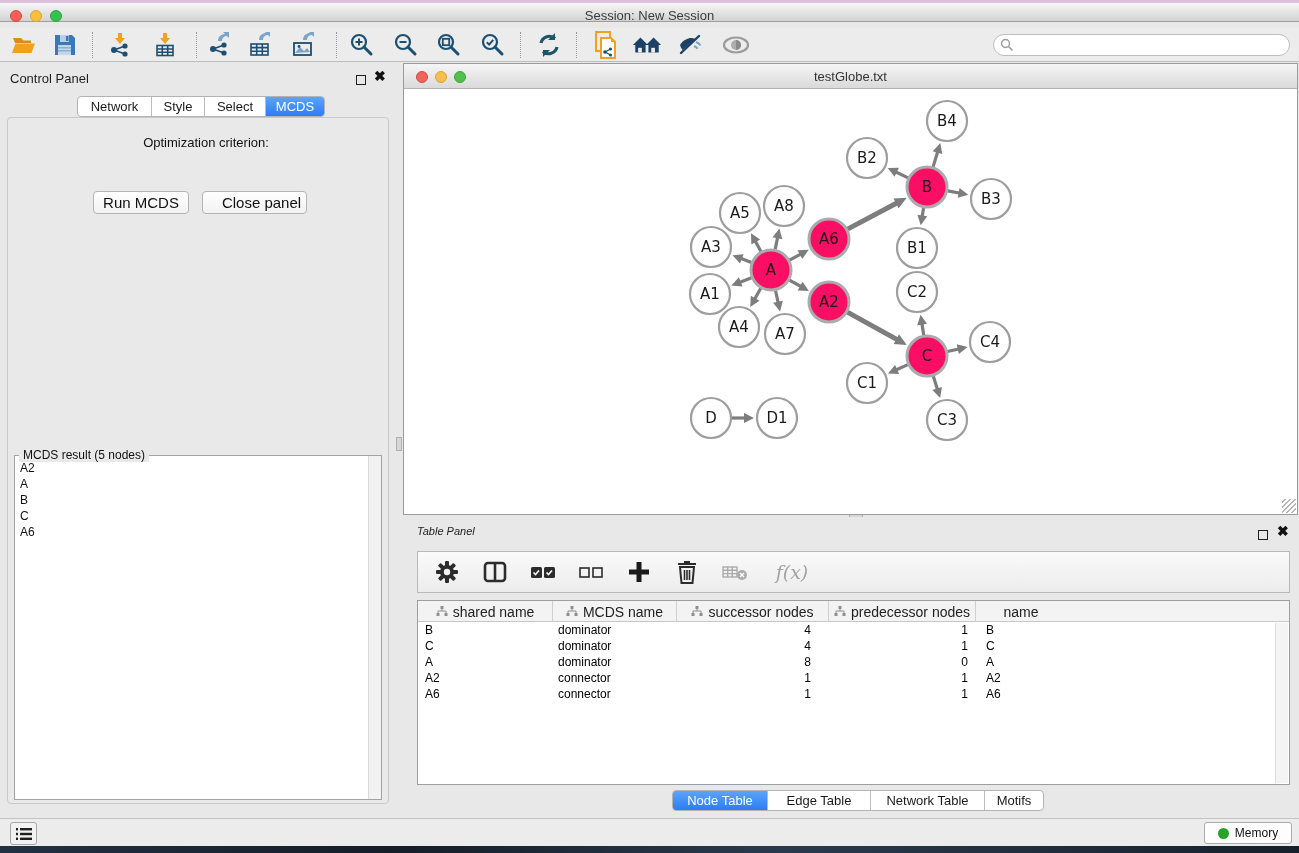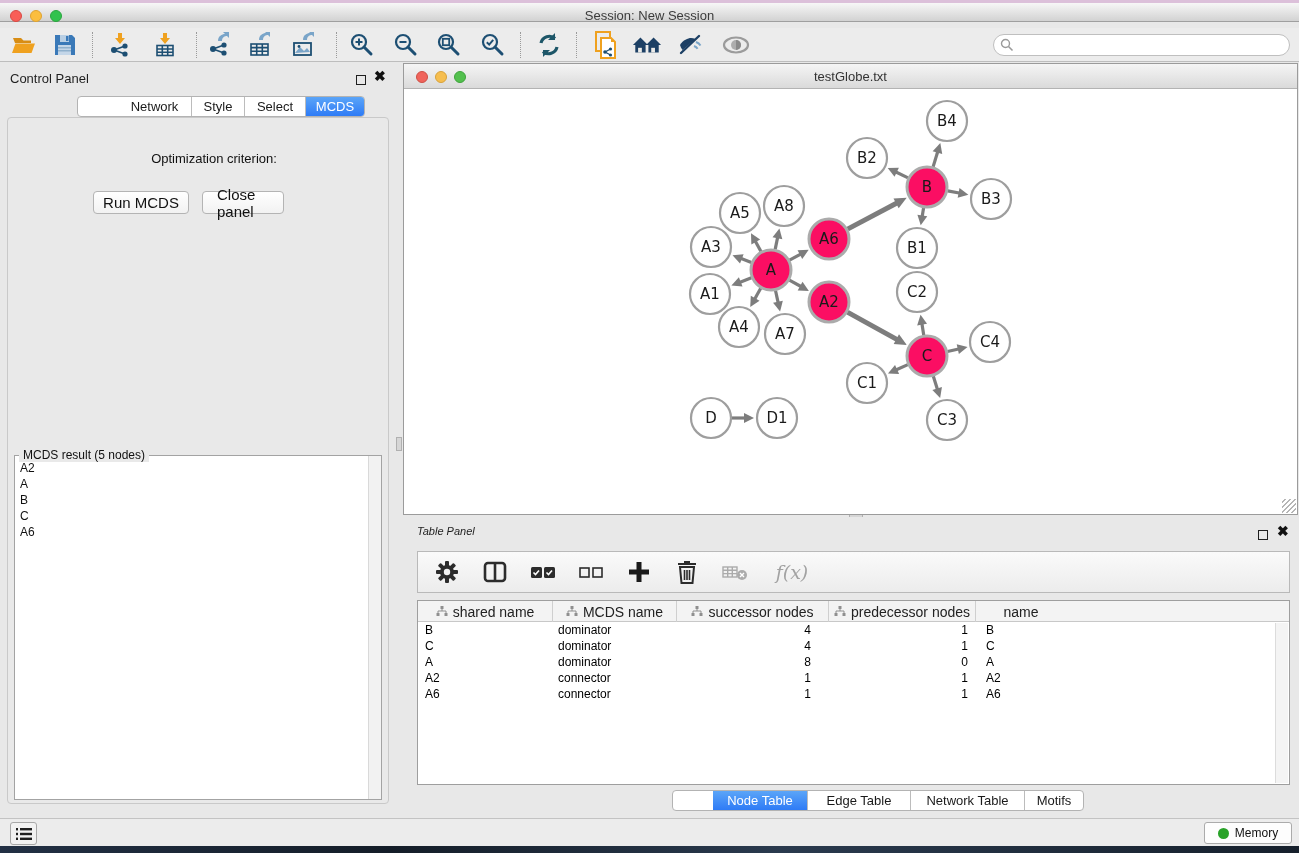--- a/index.html
+++ b/index.html
@@ -23,26 +23,26 @@
   #toolbar-search input{border:none;outline:none;background:transparent;font-size:12px;flex:1;height:18px;
     font-family:"Liberation Sans",sans-serif;}
 
   
   #control-panel{left:0;top:62px;width:396px;height:756px;background:#e8e8e8;}
   #cp-title{left:10px;top:9px;font-size:13px;color:#1f1f1f;}
   .float-box{width:10px;height:10px;border:1.6px solid #1f1f1f;display:inline-block;}
   .close-x{font-size:14px;color:#111;font-weight:bold;line-height:10px;}
   #cp-inner{left:7px;top:55px;width:382px;height:687px;border:1px solid #c9c9c9;border-radius:4px;background:#e9e9e9;}
   .seg{display:flex;border:1px solid #b3b3b3;border-radius:4px;background:#fff;overflow:hidden;
-    font-size:13px;height:21px;padding-left:40px;}
+    font-size:13px;height:21px;}
   .seg>div{border-right:1px solid #bcbcbc;display:flex;align-items:center;justify-content:center;color:#1a1a1a;}
   .seg>div:last-child{border-right:none;}
   .seg>div.active{background:linear-gradient(#5ba5f8,#2e7bf6);color:#fff;}
   #cp-tabs{left:77px;top:34px;}
-  #opt-label{left:16px;top:73px;width:396px;text-align:center;font-size:13px;color:#111;margin-top:16px;}
+  #opt-label{left:8px;top:73px;width:396px;text-align:center;font-size:13px;color:#111;}
   #criterion-select{left:43px;top:94px;width:313px;height:23px;background:#fff;border:1px solid #b5b5b5;
     border-radius:4px;display:flex;align-items:center;}
   #criterion-select .sel-text{flex:1;font-size:13px;padding-left:8px;color:#111;white-space:nowrap;}
   #criterion-select .stepper{width:19px;height:23px;margin-right:-1px;border-radius:0 4px 4px 0;
     background:linear-gradient(#6fb0f9,#2e7bf6);position:relative;}
   .stepper .up,.stepper .dn{position:absolute;left:5px;width:0;height:0;border-left:4.5px solid transparent;border-right:4.5px solid transparent;}
   .stepper .up{top:4px;border-bottom:5px solid #fff;}
   .stepper .dn{bottom:4px;border-top:5px solid #fff;}
   .btn{position:absolute;height:23px;background:linear-gradient(#ffffff,#f2f2f2);border:1px solid #b4b4b4;
     border-radius:4px;font-size:15px;color:#111;display:flex;align-items:center;justify-content:center;}
@@ -259,21 +259,21 @@
   <span class="abs close-x" style="left:374px;top:9px;">✖</span>
   <div id="cp-inner" class="abs"></div>
   <div id="cp-tabs" class="abs seg">
       <div style="width: 74px;">Network</div>
       <div style="width: 53px;">Style</div>
       <div style="width: 61px;">Select</div>
       <div class="active" style="width: 58px;">MCDS</div>
     </div>
   <div id="opt-label" class="abs">Optimization criterion:</div>
   <div class="btn" style="left:93px;top:129px;width:96px;">Run MCDS</div>
-  <div class="btn" style="left:202px;top:129px;width:82px;padding-left:14px;">Close panel</div>
+  <div class="btn" style="left:202px;top:129px;width:105px;padding-left:14px;">Close panel</div>
   <div id="mcds-result" class="abs">
     <legend>MCDS result (5 nodes)</legend>
     <div id="mcds-list">
         <div>A2</div>
         <div>A</div>
         <div>B</div>
         <div>C</div>
         <div>A6</div>
       </div>
     <div id="mcds-scroll"></div>

